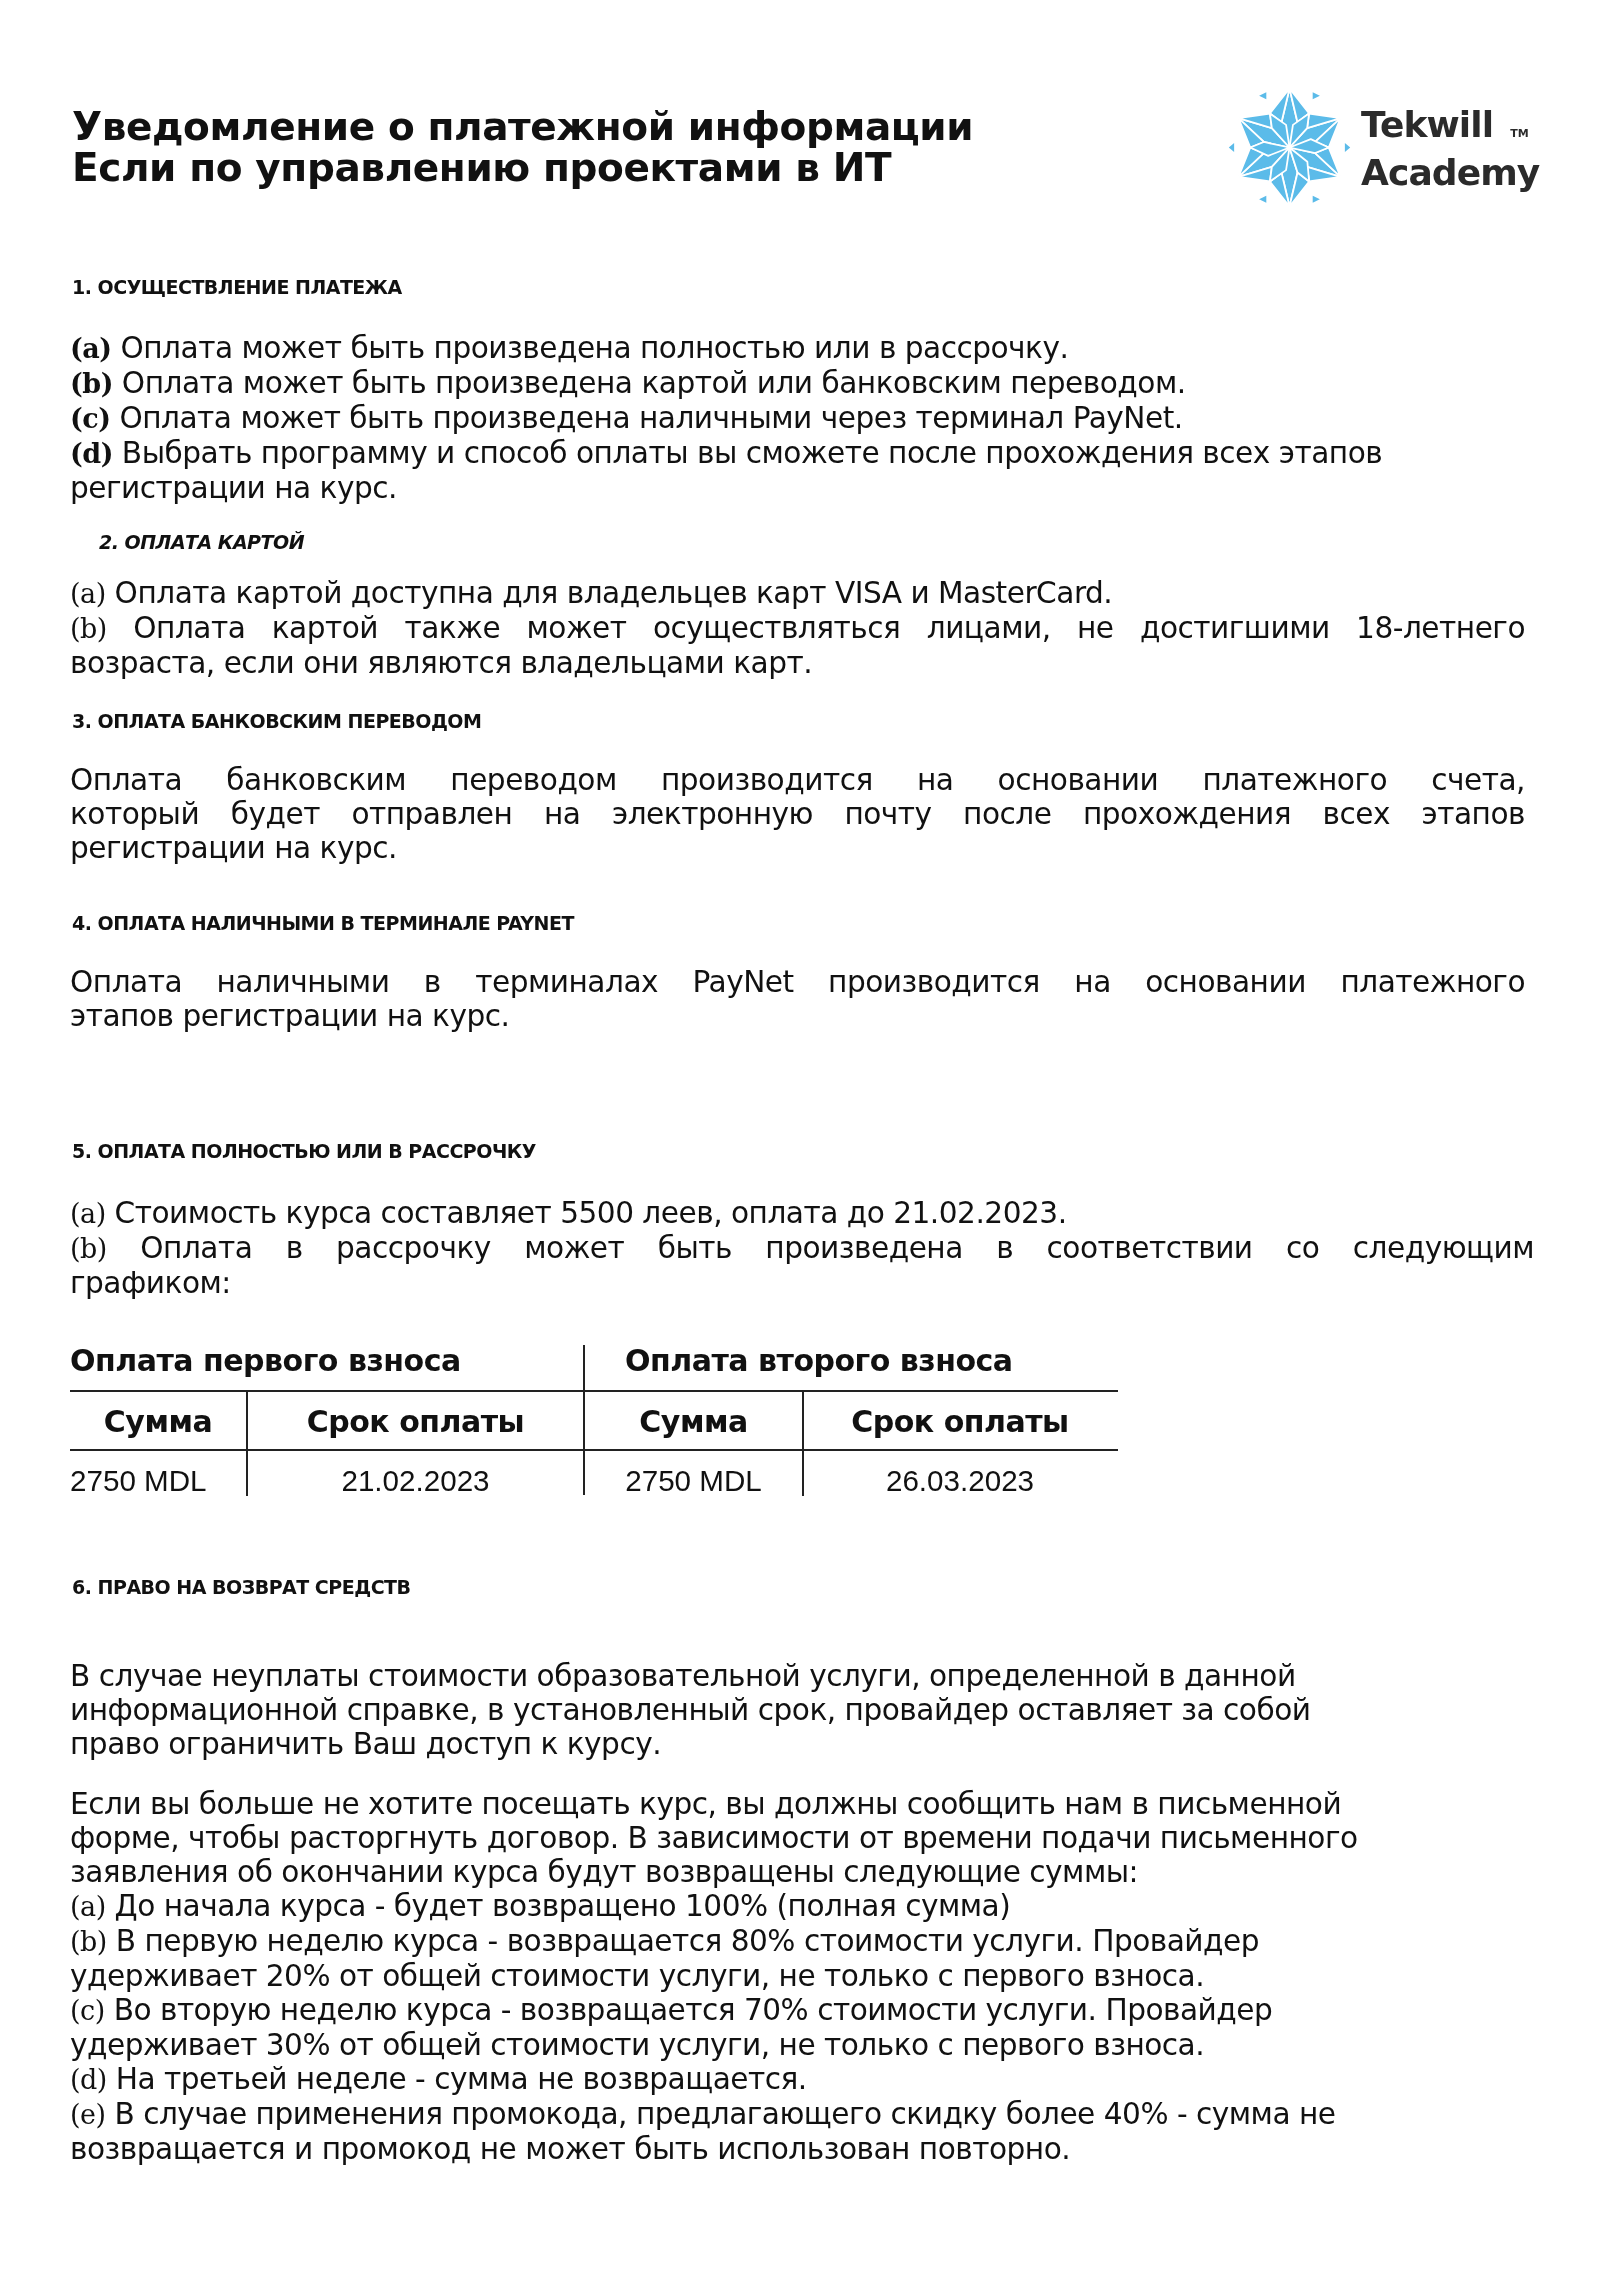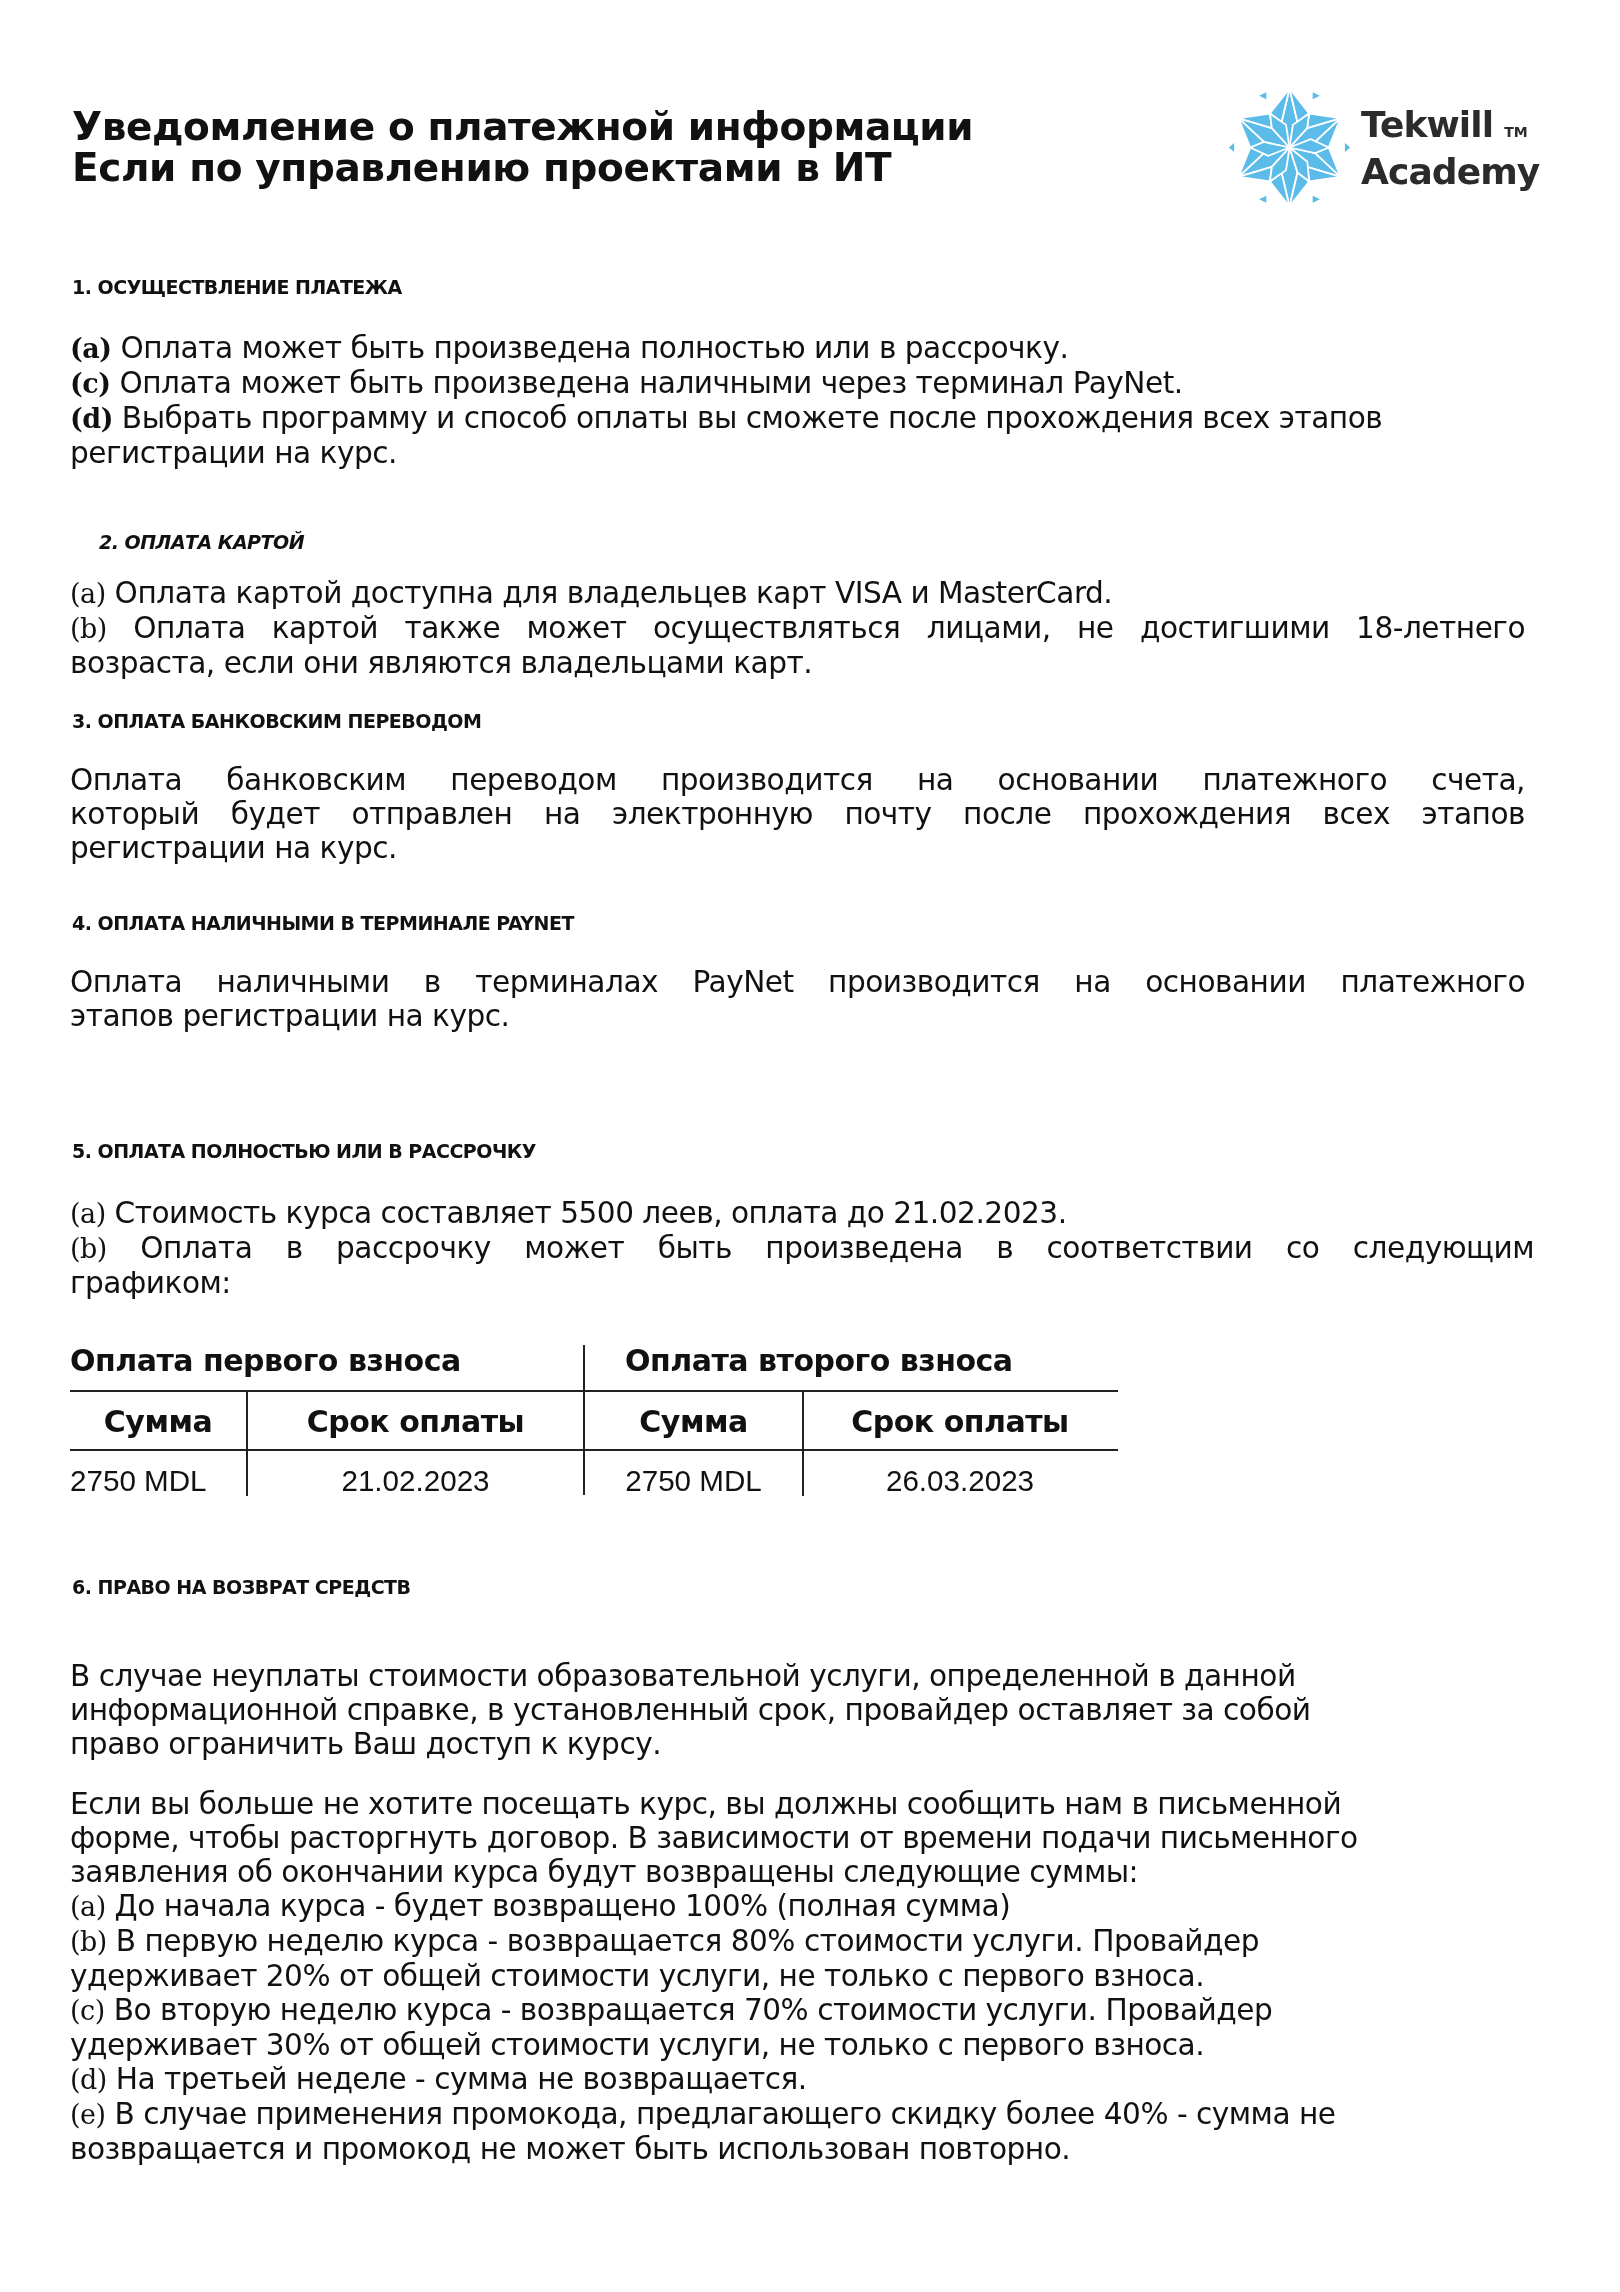--- a/index.html
+++ b/index.html
@@ -5,21 +5,21 @@
   html, body { margin: 0; padding: 0; background: #ffffff; }
   body { width: 1620px; height: 2293px; position: relative; overflow: hidden; color: #111111; }
   .page { position: absolute; left: 0; top: 0; width: 1620px; height: 2161px; }
 
   .title { position: absolute; left: 72px; top: 106px; font-family: "DejaVu Sans", sans-serif; font-weight: bold; font-size: 39px; line-height: 41px; letter-spacing: -0.4px; color: #111; }
   .title div { white-space: nowrap; }
 
   .logo { position: absolute; left: 1227px; top: 85px; width: 309px; height: 125px; }
   .logo svg { position: absolute; left: 0; top: 0; }
   .logo-text { position: absolute; left: 134px; top: 19.7px; font-family: "DejaVu Sans", sans-serif; font-weight: bold; font-size: 36px; line-height: 39px; color: #2b2b2b; letter-spacing: -0.9px; }
-  .logo-text .tm { font-size: 14px; vertical-align: baseline; letter-spacing: 0; margin-left: 11px; }
+  .logo-text .tm { font-size: 11px; vertical-align: baseline; letter-spacing: 0; margin-left: 17px; }
 
   .h { position: absolute; font-family: "DejaVu Sans", sans-serif; font-weight: bold; font-size: 19px; line-height: 36px; white-space: nowrap; letter-spacing: -0.5px; color: #111; }
   .p { position: absolute; left: 70px; width: 1455px; font-family: "DejaVu Sans", sans-serif; font-size: 29.6px; line-height: 34px; letter-spacing: -0.5px; color: #111; }
   .p.just { text-align: justify; }
   .line { display: block; }
   .lbl { font-family: "DejaVu Serif", serif; font-weight: bold; font-size: 27px; }
   .lbl.light { font-weight: normal; }
 
   .tbl { position: absolute; left: 70px; top: 1336px; width: 1048px; height: 166px; font-family: "DejaVu Sans", sans-serif; color: #111; }
   .tbl .cell { position: absolute; white-space: nowrap; }
@@ -66,20 +66,21 @@
     </svg>
     <div class="logo-text">
       <div><span>Tekwill</span><span class="tm">TM</span></div>
       <div>Academy</div>
     </div>
   </div>
 
   <div class="h" style="left:72px; top:269px;">1. ОСУЩЕСТВЛЕНИЕ ПЛАТЕЖА</div>
   <div class="p" style="top:331px;">
     <span class="line"><span class="lbl">(a)</span> <span>Оплата может быть произведена полностью или в рассрочку.</span></span>
+    <span class="line"><span class="lbl">(b)</span> <span>Оплата может быть произведена картой или банковским переводом.</span></span>
     <span class="line"><span class="lbl">(c)</span> <span>Оплата может быть произведена наличными через терминал PayNet.</span></span>
     <span class="line"><span class="lbl">(d)</span> <span>Выбрать программу и способ оплаты вы сможете после прохождения всех этапов</span></span>
     <span class="line">регистрации на курс.</span>
   </div>
 
   <div class="h" style="left:99px; top:524px;font-style:italic;">2. ОПЛАТА КАРТОЙ</div>
   <div class="p just" style="top:576px;">
     <span class="line"><span class="lbl light">(a)</span> <span>Оплата картой доступна для владельцев карт VISA и MasterCard.</span></span>
     <span class="line" style="text-align-last: justify;"><span class="lbl light">(b)</span> <span>Оплата картой также может осуществляться лицами, не достигшими 18-летнего</span></span>
     <span class="line">возраста, если они являются владельцами карт.</span>

